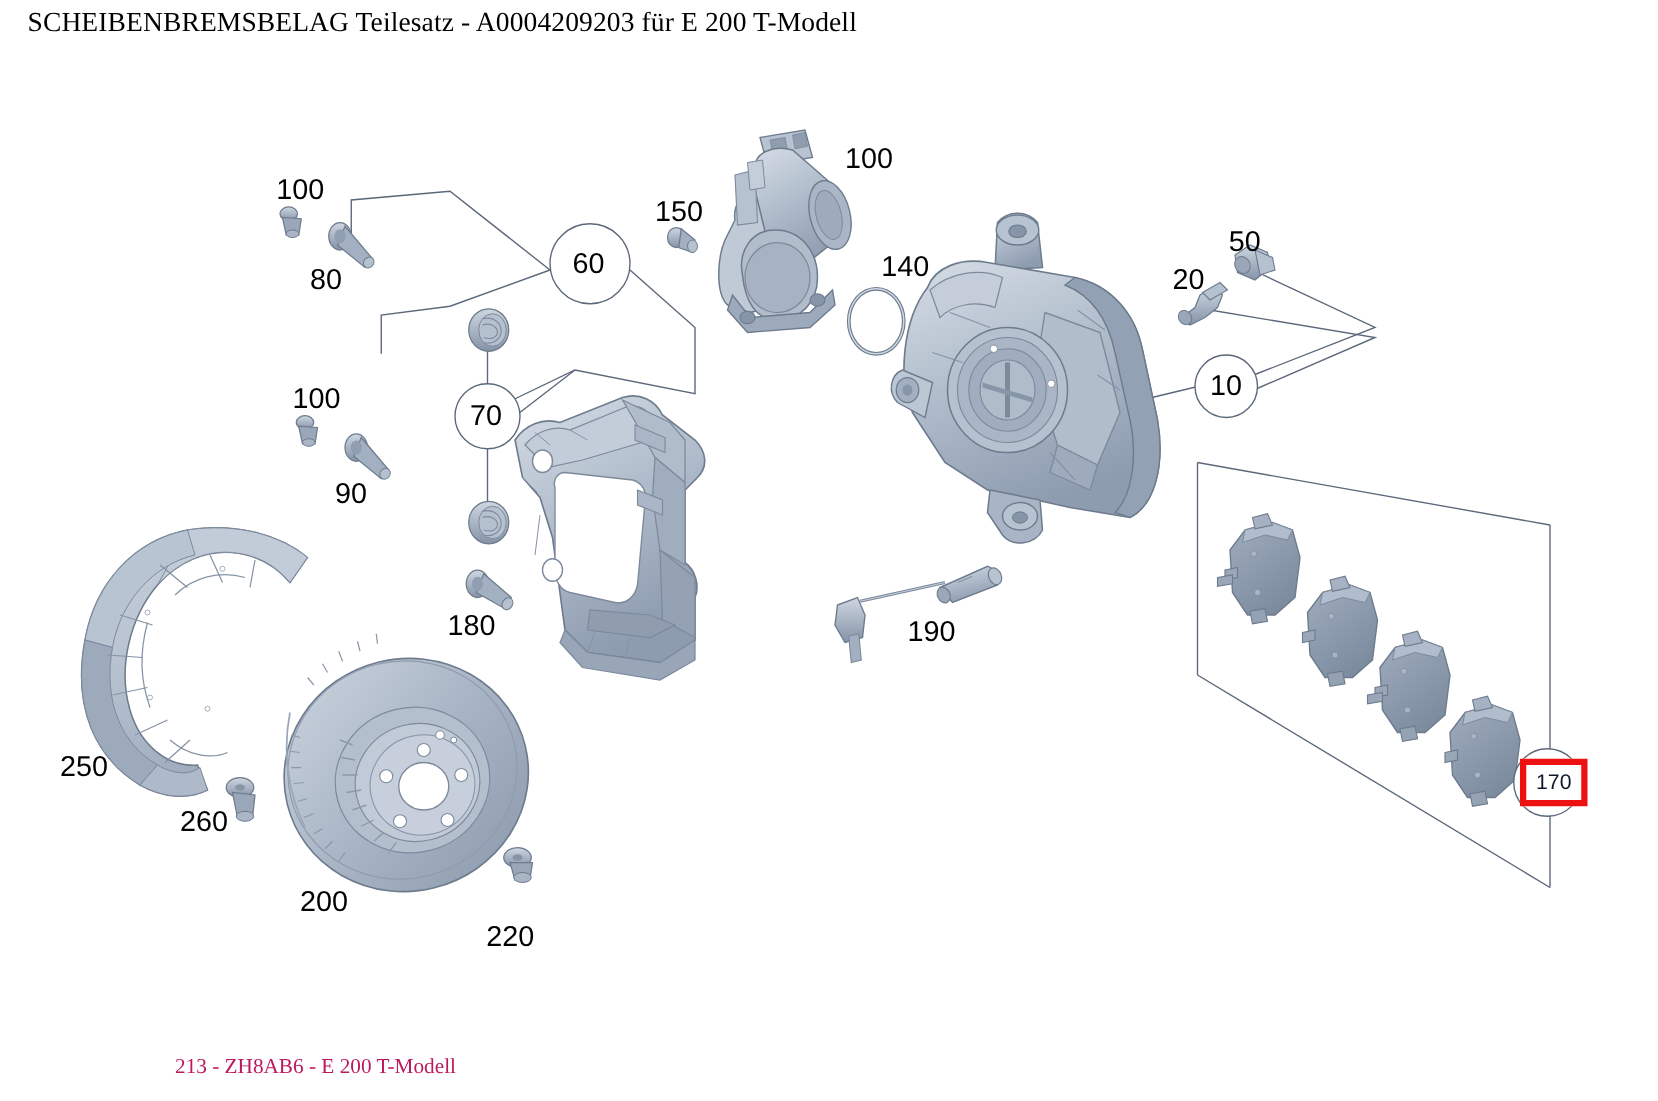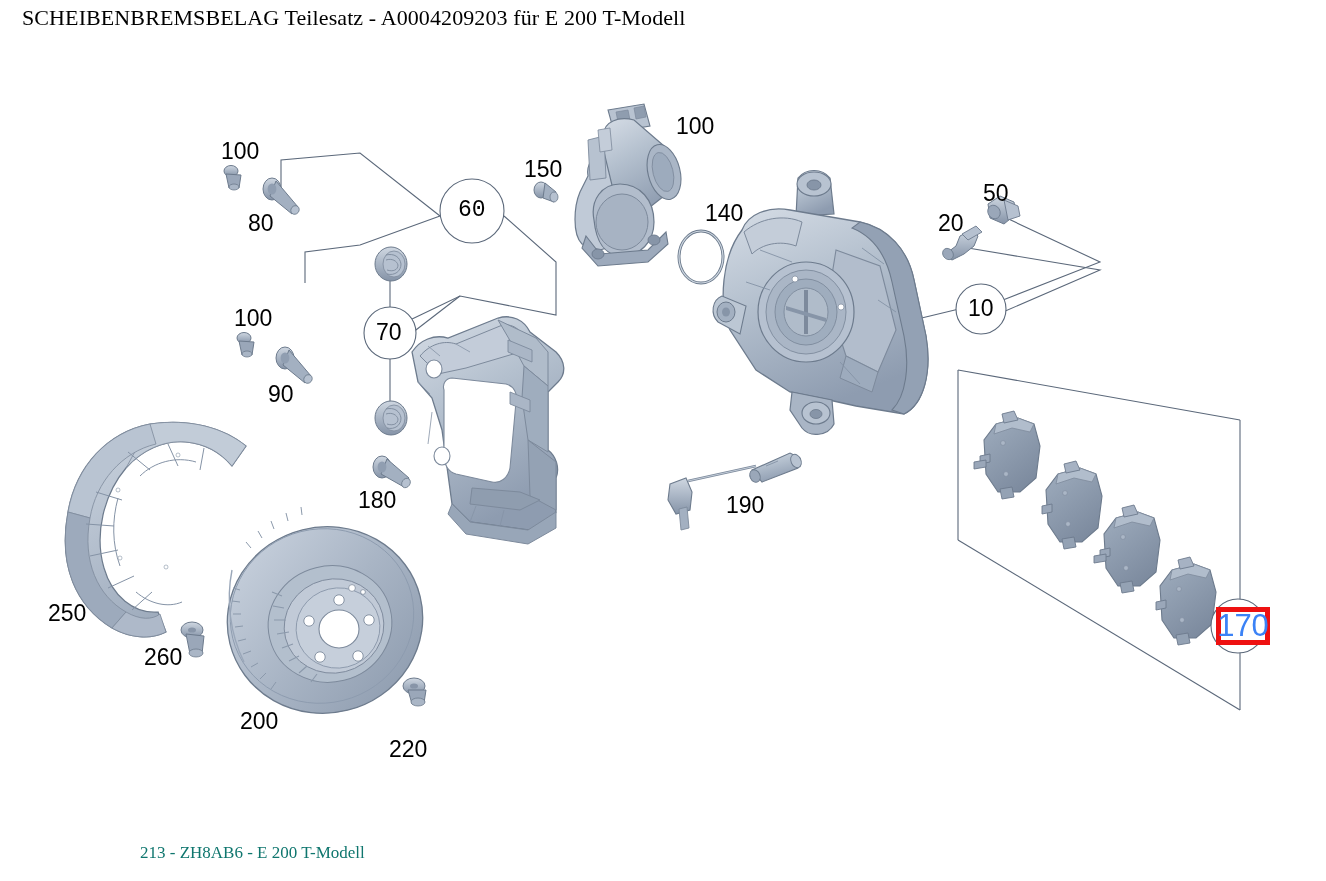--- a/index.html
+++ b/index.html
@@ -30,21 +30,21 @@
     letter-spacing: 0.1px;
     color: #000000;
     white-space: nowrap;
   }
   #diagram-footer {
     position: absolute;
     left: 140px;
     top: 843px;
     font-family: "Liberation Serif", serif;
     font-size: 17px;
-    color: #0f766e;
+    color: #be185d;
     white-space: nowrap;
   }
   #art {
     position: absolute;
     left: 0;
     top: 0;
     width: 1326px;
     height: 881px;
   }
   .label {
@@ -76,22 +76,22 @@
   #highlight-170 .hl-text {
     position: absolute;
     left: 0;
     top: 0;
     width: 44px;
     height: 28px;
     display: flex;
     align-items: center;
     justify-content: center;
     font-family: "Liberation Sans", sans-serif;
-    font-size: 31px;
-    color: #3b82f6;
+    font-size: 17px;
+    color: #0f172a;
   }
 </style>
 </head>
 <body>
 
 <div id="sheet">
 
   <div id="diagram-title">SCHEIBENBREMSBELAG Teilesatz - A0004209203 für E 200 T-Modell</div>
 
   <svg id="art" viewBox="0 0 1326 881">
@@ -474,21 +474,21 @@
   <div class="label" style="left:938px; top:212px;">20</div>
   <div class="label" style="left:234px; top:307px;">100</div>
   <div class="label" style="left:268px; top:383px;">90</div>
   <div class="label" style="left:358px; top:489px;">180</div>
   <div class="label" style="left:726px; top:494px;">190</div>
   <div class="label" style="left:48px;  top:602px;">250</div>
   <div class="label" style="left:144px; top:646px;">260</div>
   <div class="label" style="left:240px; top:710px;">200</div>
   <div class="label" style="left:389px; top:710px;margin-top:28px;">220</div>
 
-  <div class="callout-num" style="left:458px; top:199px;font-family:Liberation Mono, monospace;">60</div>
+  <div class="callout-num" style="left:458px; top:199px;">60</div>
   <div class="callout-num" style="left:376px; top:321px;">70</div>
   <div class="callout-num" style="left:968px; top:297px;">10</div>
 
   <div id="highlight-170">
     <div class="hl-text">170</div>
   </div>
 
   <div id="diagram-footer">213 - ZH8AB6 - E 200 T-Modell</div>
 
 </div>

